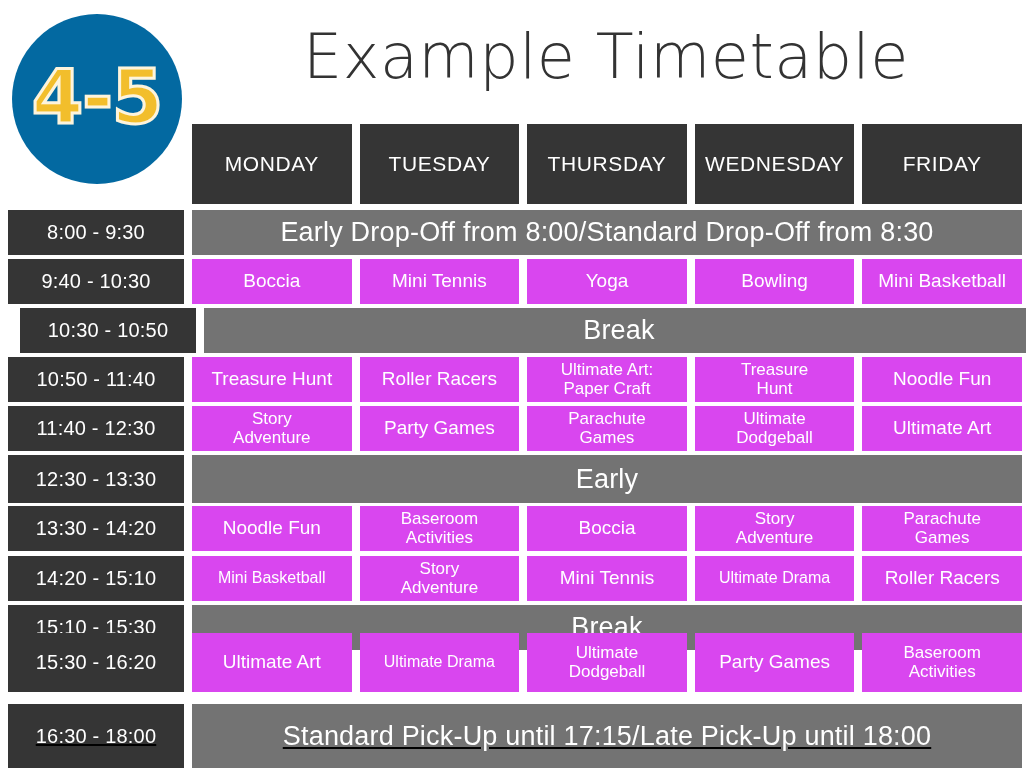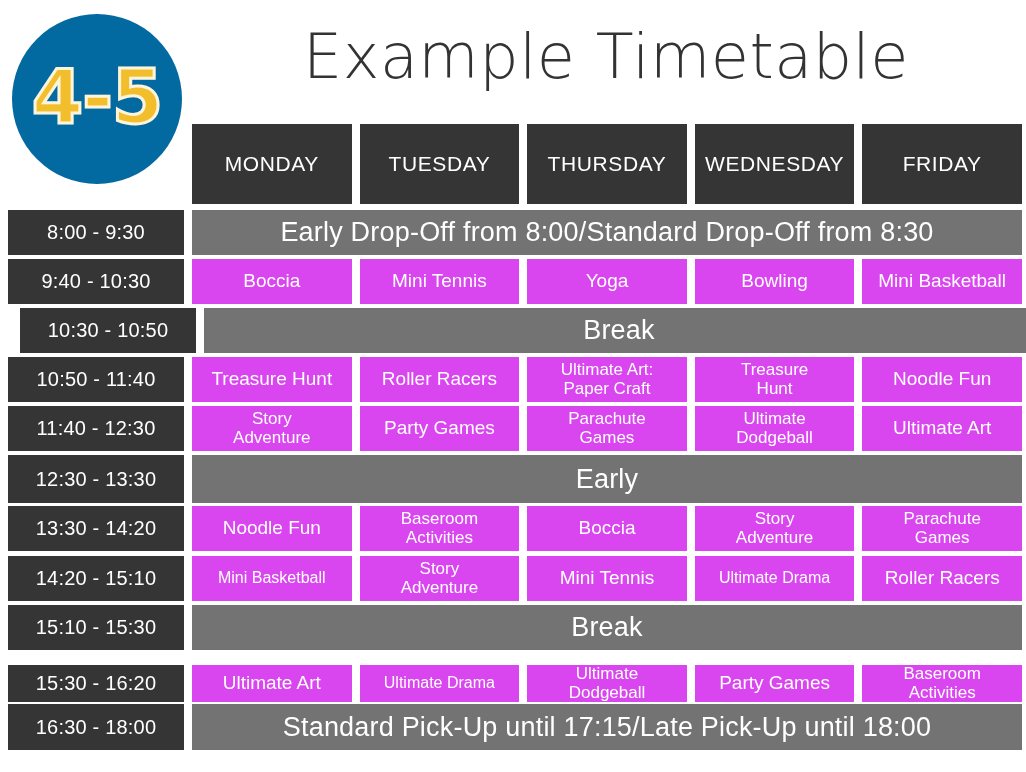--- a/index.html
+++ b/index.html
@@ -253,34 +253,34 @@
       </div>
     </div>
 
     <div class="row" style="top:605px;height:45px;">
       <div class="timecell">15:10 - 15:30</div>
       <div class="daycells">
         <div class="cell banner">Break</div>
       </div>
     </div>
 
-    <div class="row" style="top:665px;height:37px;">
+    <div class="row" style="top:633px;height:59px;">
       <div class="timecell">15:30 - 16:20</div>
       <div class="daycells">
         <div class="cell activity">Ultimate Art</div>
         <div class="cell activity tighter">Ultimate Drama</div>
         <div class="cell activity tight">Ultimate
 Dodgeball</div>
         <div class="cell activity">Party Games</div>
         <div class="cell activity tight">Baseroom
 Activities</div>
       </div>
     </div>
 
-    <div class="row" style="top:704px;height:46px;">
+    <div class="row" style="top:704px;height:64px;text-decoration:underline;">
       <div class="timecell">16:30 - 18:00</div>
       <div class="daycells">
         <div class="cell banner">Standard Pick-Up until 17:15/Late Pick-Up until 18:00</div>
       </div>
     </div>
 
   </div>
 </div>
 
 </body></html>

